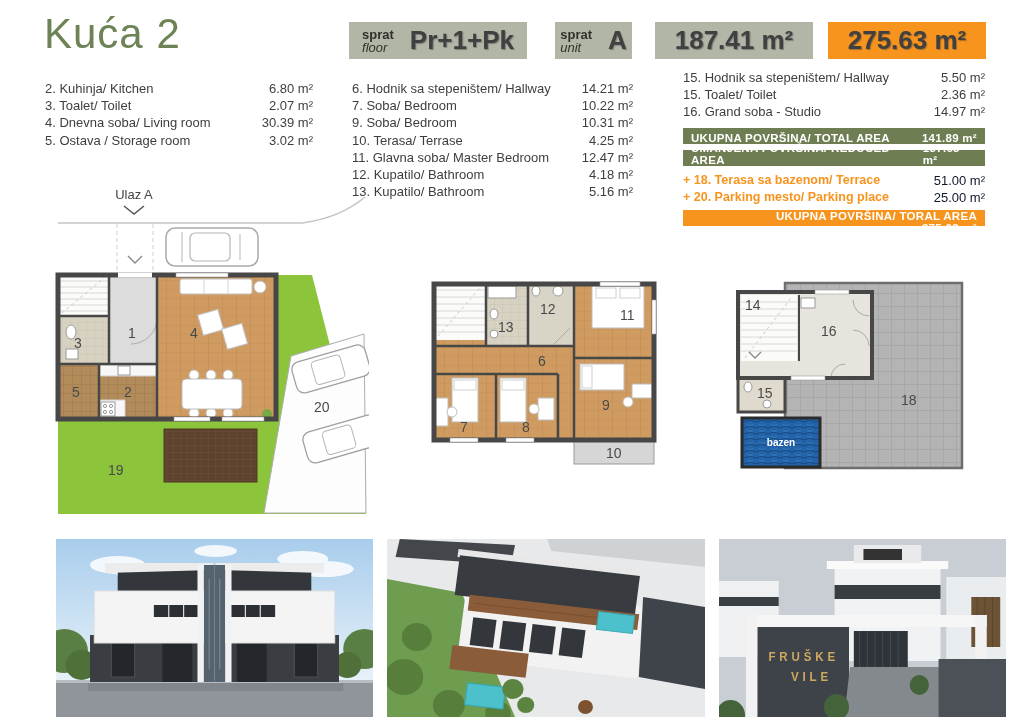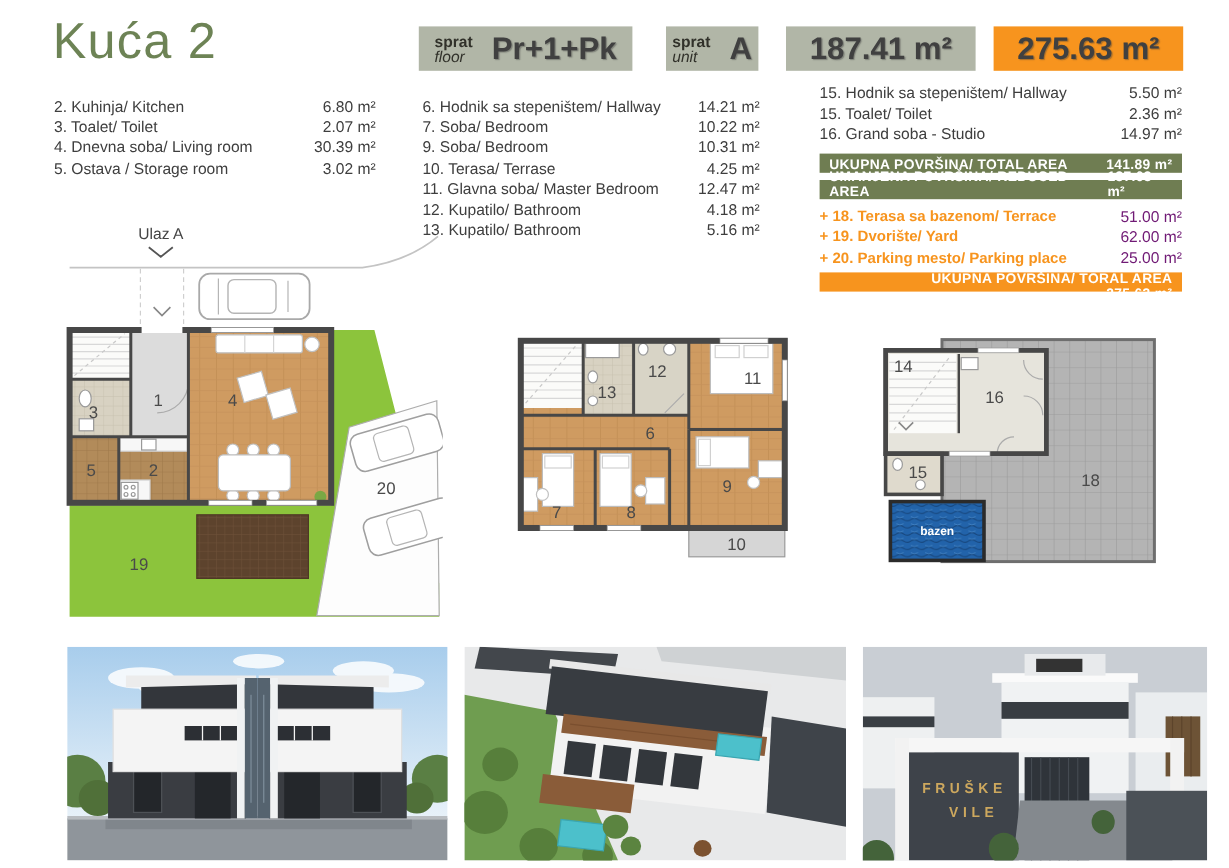--- a/index.html
+++ b/index.html
@@ -22,21 +22,21 @@
   .roomcol .row{display:flex;justify-content:space-between;height:17.2px;align-items:center;}
   #col1{left:45px;top:80px;width:268px;}
   #col2{left:352px;top:80px;width:281px;}
   #col3{left:683px;top:69px;width:302px;}
   .bar{height:16px;display:flex;justify-content:space-between;align-items:flex-end;
        padding:0 8px;font-size:11.5px;font-weight:bold;color:#fff;letter-spacing:.3px;}
   .bar.green{background:#6f7d52;}
   .bar.orange{background:#f7941e;}
   .extras .row{height:17.2px;justify-content:space-between;}
   .extras .elabel{color:#f7941e;font-weight:bold;font-size:12.5px;}
-  .extras .evalue{color:#701a75;font-size:13px;}
+  .extras .evalue{color:#0f172a;font-size:13px;}
   
   .plan,.photo{position:absolute;}
   svg text{font-family:"Liberation Sans",sans-serif;}
   .roomnum{font-size:14px;fill:#4a4a4a;}
 </style>
 </head>
 <body>
 
 <div class="page">
 
@@ -136,24 +136,20 @@
     </div>
     <div class="bar green" style="margin-top:6px;">
       <span>UMANJENA POVRŠINA/ REDUCED AREA</span>
       <span>137.63 m²</span>
     </div>
 
     <div class="extras" style="margin-top:6px;">
       <div class="row">
           <span class="elabel">+ 18. Terasa sa bazenom/ Terrace</span>
           <span class="evalue">51.00 m²</span>
-        </div>
-      <div class="row">
-          <span class="elabel">+ 19. Dvorište/ Yard</span>
-          <span class="evalue">62.00 m²</span>
         </div>
       <div class="row">
           <span class="elabel">+ 20. Parking mesto/ Parking place</span>
           <span class="evalue">25.00 m²</span>
         </div>
     </div>
 
     <div class="bar orange" style="margin-top:4px;flex-direction:column;">
       <span>UKUPNA POVRŠINA/ TORAL AREA</span>
       <span>275.63 m²</span>

